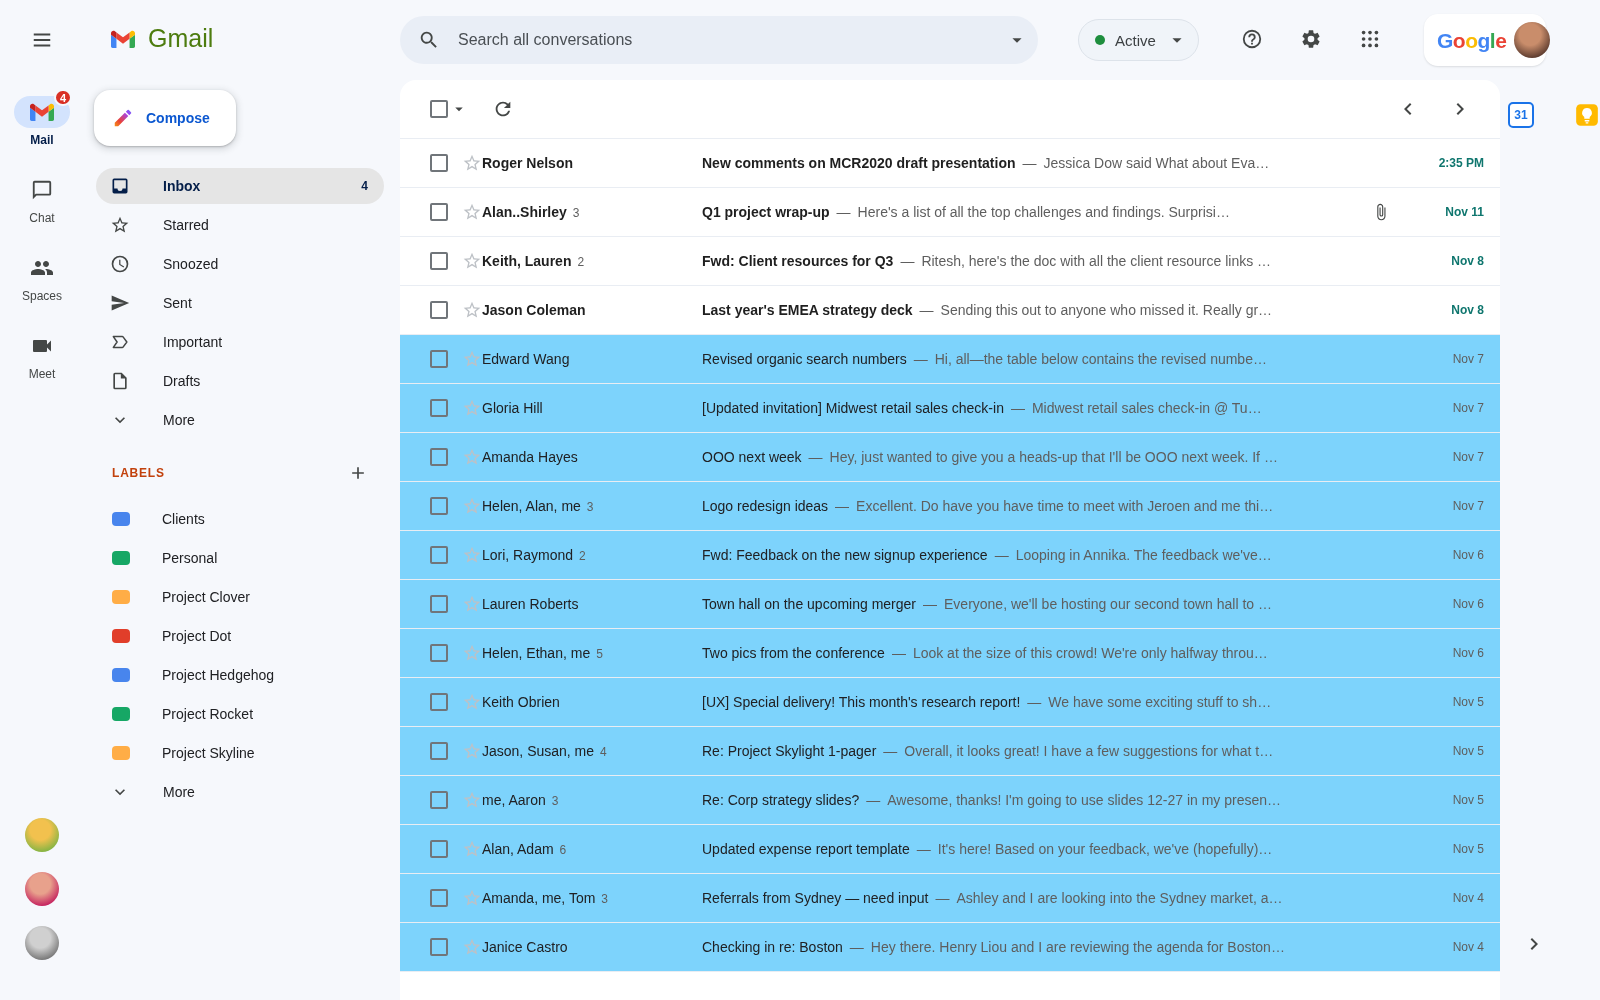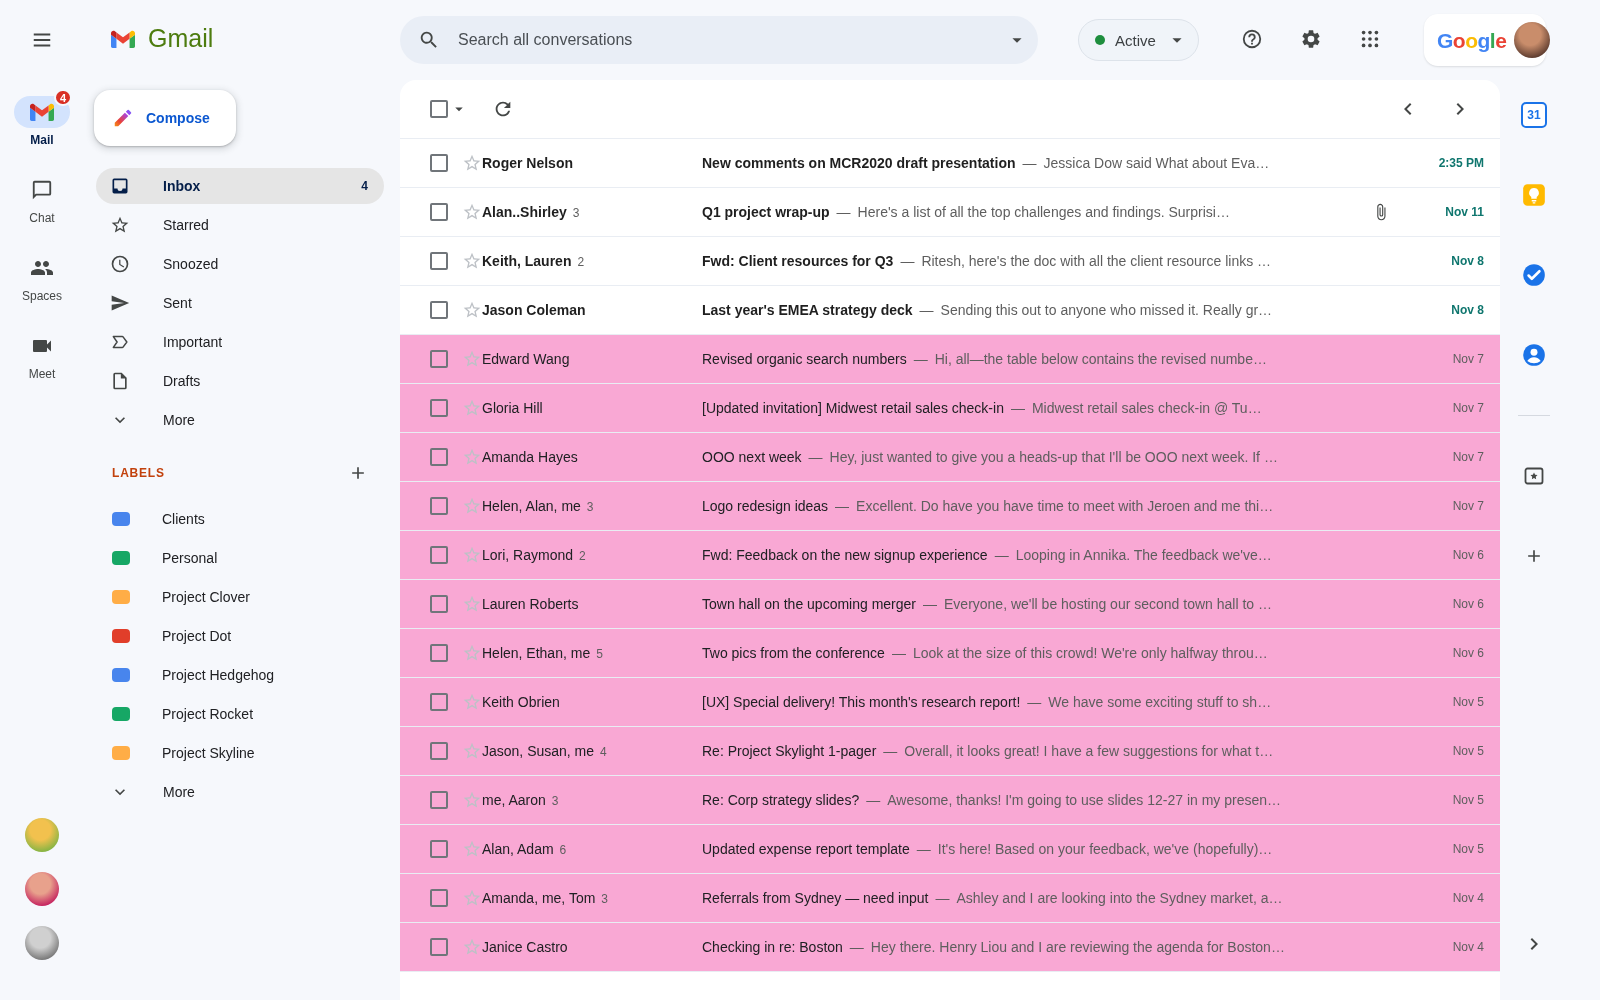--- a/index.html
+++ b/index.html
@@ -58,36 +58,36 @@
 
   
   .mailcard{position:absolute;left:400px;top:80px;width:1100px;height:920px;background:#fff;border-radius:16px 16px 0 0;overflow:hidden}
   .toolbar{height:58px;display:flex;align-items:center;padding:0 28px 0 30px}
   .cb{width:18px;height:18px;border:2px solid #70757a;border-radius:2px;flex:none;cursor:pointer}
   .toolbar .sel-caret{margin-left:2px}
   .toolbar .sel-caret svg{width:18px;height:18px}
   .toolbar .refresh{margin-left:24px}
   .toolbar-right{margin-left:auto;display:flex;gap:28px}
   .rows{border-top:1px solid #e9edf3}
-  .mail-row{height:49px;display:flex;align-items:center;padding:0 16px 0 30px;border-bottom:1px solid #e9edf3;background:#f9a8d4;cursor:pointer}
+  .mail-row{height:49px;display:flex;align-items:center;padding:0 16px 0 30px;border-bottom:1px solid #e9edf3;background:#7dd3fc;cursor:pointer}
   .mail-row.unread{background:#fff}
   .mail-row .star{margin-left:14px;color:#bdc1c6}
   .sender{width:212px;font-size:14px;white-space:nowrap;overflow:hidden;color:#202124;flex:none}
   .unread .sender-name{font-weight:700;color:#1f1f1f}
   .cnt{font-size:12px;color:#5e5e5e;margin-left:6px}
   .subj{flex:1;min-width:0;font-size:14px;white-space:nowrap;overflow:hidden;text-overflow:ellipsis;margin-left:8px;color:#202124}
   .unread .subject-text{font-weight:700;color:#1f1f1f}
   .dash{color:#5e5e5e;margin:0 7px}
   .snippet{color:#5e5e5e}
   .clip{margin:0 8px;flex:none}
   .date{width:76px;text-align:right;font-size:12px;color:#5e5e5e;margin-left:10px;white-space:nowrap;flex:none}
   .unread .date{color:#0f766e;font-weight:700}
 
   
-  .rrail{position:absolute;left:1508px;top:95px;width:52px;display:flex;flex-direction:column;align-items:center;gap:40px}
+  .rrail{position:absolute;left:1508px;top:95px;width:52px;display:flex;flex-direction:row;align-items:center;gap:40px}
   .ritem{width:40px;height:40px;border-radius:50%;display:flex;align-items:center;justify-content:center;cursor:pointer}
   .rr-divider{width:32px;height:1px;background:#d5d9e0}
   .cal-icon{width:26px;height:26px;background:#fff;border:2px solid #1a73e8;border-radius:5px;display:flex;align-items:center;justify-content:center}
   .cal-num{font-size:12px;font-weight:700;color:#1a73e8}
   .panel-toggle{position:absolute;left:1508px;top:920px;width:52px;height:48px;display:flex;align-items:center;justify-content:center;cursor:pointer}
 </style>
 </head>
 <body>
 
 <div class="rail">

